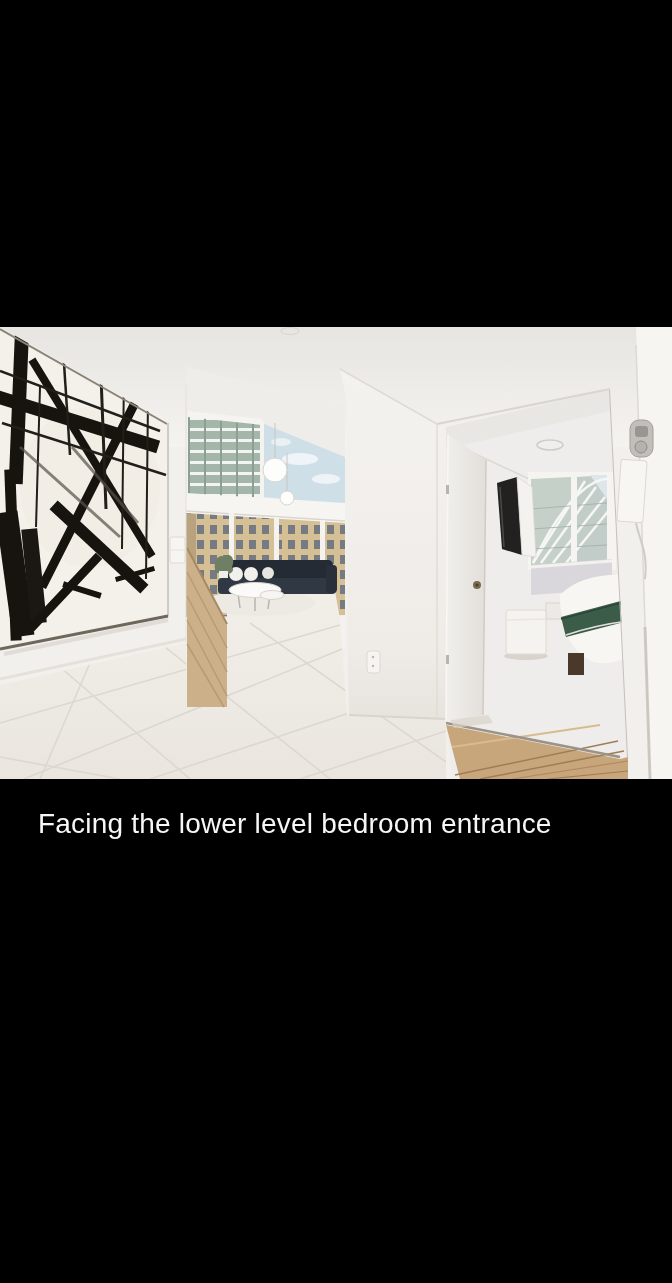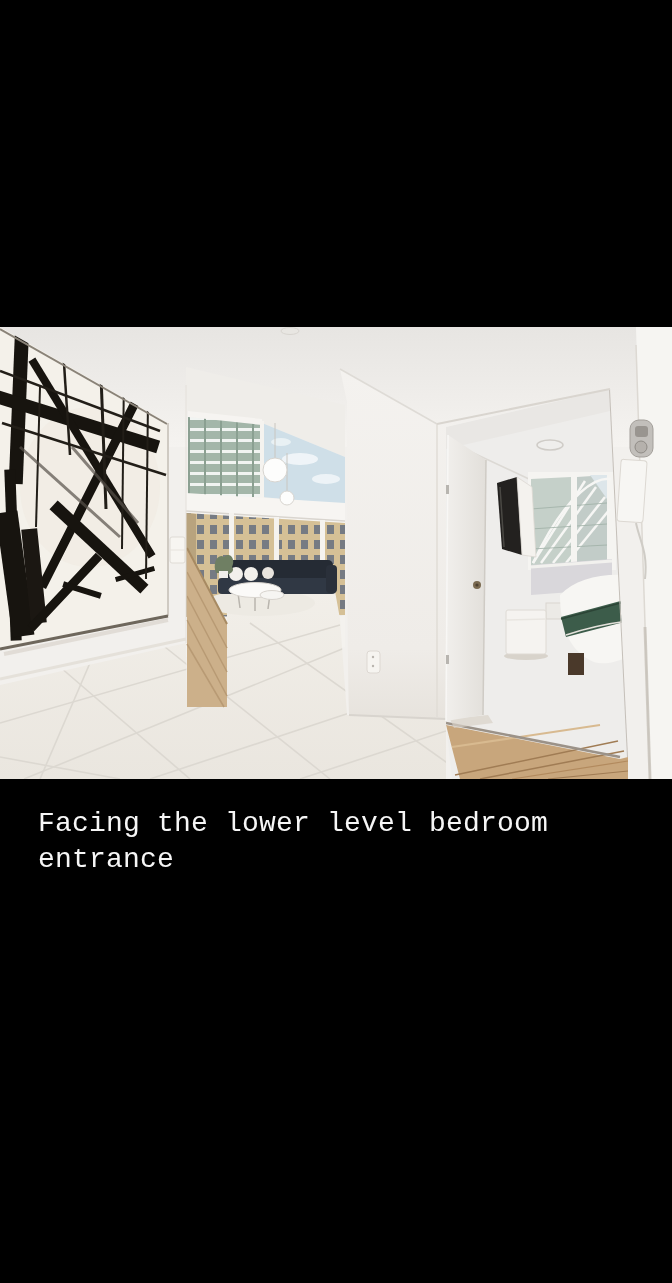--- a/index.html
+++ b/index.html
@@ -1,17 +1,17 @@
 <!DOCTYPE html>
 <html><head>
 <meta charset="utf-8">
 <style>
   html,body{margin:0;padding:0;background:#000;}
   .screen{position:relative;width:672px;height:942px;background:#000;overflow:hidden;
-          font-family:Liberation Mono, monospace;}
+          font-family:Liberation Sans, sans-serif;}
   .photo-stage{position:absolute;left:0;top:327px;width:672px;height:452px;overflow:hidden;background:#f2f0ed;}
   .photo-stage svg{display:block;}
   .caption{position:absolute;left:38px;top:806px;width:600px;
            font-size:28px;line-height:36px;font-weight:400;color:#f6f6f6;letter-spacing:0.2px;}
   .home-indicator{position:absolute;left:216px;top:1261px;width:241px;height:10px;border-radius:5px;background:#ffffff;}
 </style>
 </head>
 <body>
 
 <div class="screen">

